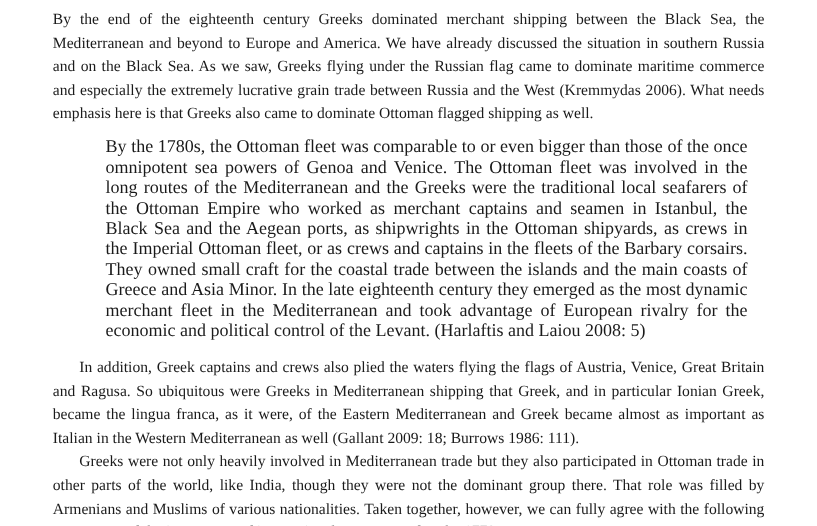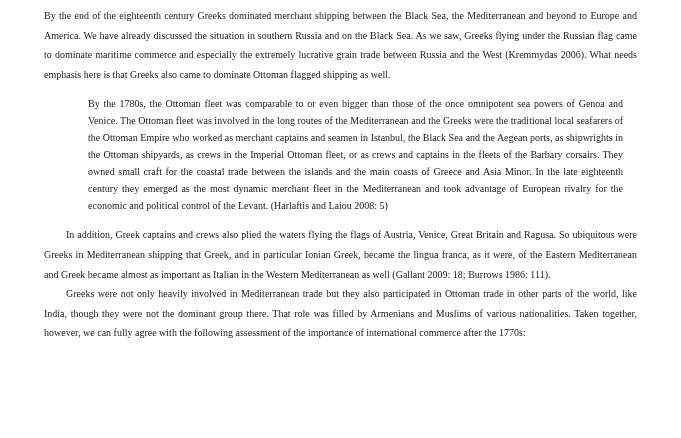--- a/index.html
+++ b/index.html
@@ -18,36 +18,36 @@
     position: relative;
     width: 681px;
     height: 438px;
     box-sizing: border-box;
     padding: 6px 44px 0 44px;
   }
   p {
     margin: 0;
     text-align: justify;
     text-justify: inter-word;
-    font-size: 10px;
+    font-size: 13px;
     line-height: 19.6px;
     hyphens: none;
   }
   p.body-para {
     text-indent: 22px;
   }
   p.body-para.no-indent {
     text-indent: 0;
   }
   .quote-block {
     margin: 11px 0 11px 0;
     padding: 0 14px 0 44px;
   }
   .quote-block p {
-    font-size: 10px;
+    font-size: 15px;
     line-height: 17.0px;
     text-align: justify;
     text-indent: 0;
   }
 </style>
 </head>
 <body>
 
 <div class="page">
 

